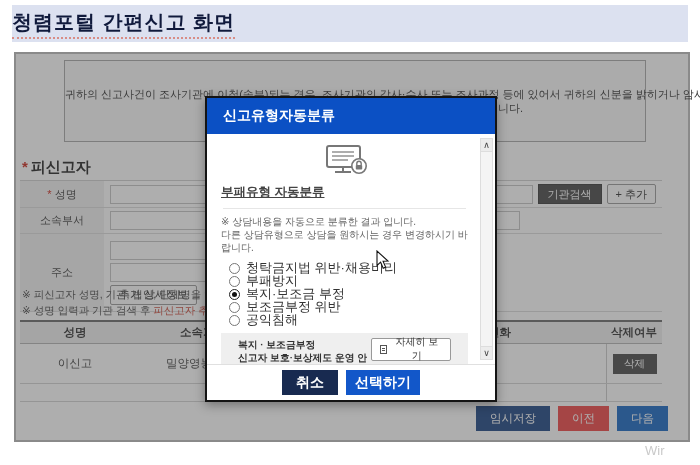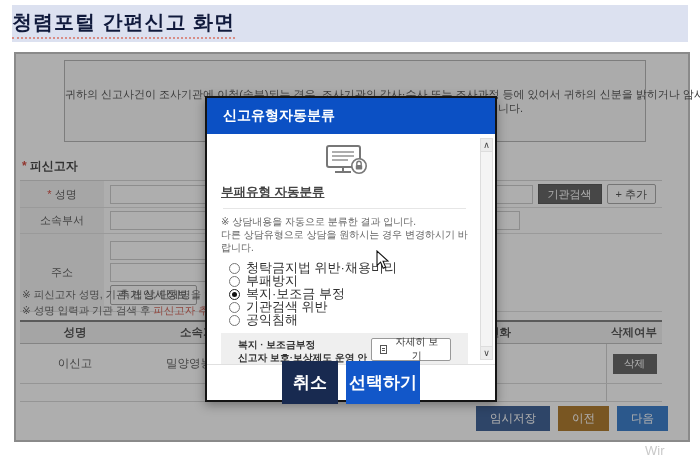--- a/index.html
+++ b/index.html
@@ -18,21 +18,21 @@
   .dim { position:absolute; inset:0; background:rgba(70,70,70,.44); z-index:5; }
 
   
   .agree { position:absolute; left:48px; top:6px; width:582px; height:82px;
     background:#fafafa; border:1px solid #a8a8a8; font-size:11px; color:#333; }
   .agree .l1 { position:absolute; top:26px; left:0; right:0; text-align:center; white-space:nowrap; }
   .agree .fragL { position:absolute; top:43px; left:139px; }
   .agree .fragR { position:absolute; top:40px; left:433px; }
 
   
-  .sec-title { position:absolute; left:6px; top:104px; font-size:12px; font-weight:bold; color:#222; }
+  .sec-title { position:absolute; left:6px; top:104px; font-size:15px; font-weight:bold; color:#222; }
   .req { color:#cc2a1e; margin-right:3px; }
 
   .form { position:absolute; left:4px; top:126px; width:642px; border-top:1px solid #cfcfcf; }
   .frow { display:flex; border-bottom:1px solid #dcdcdc; }
   .flabel { flex:0 0 84px; background:#f1f1f1; font-size:11px; color:#444;
     display:flex; align-items:center; justify-content:center; }
   .fcell { flex:1; padding:3px 6px; display:flex; align-items:center; gap:5px; }
   .frow.addr .fcell { flex-direction:column; align-items:flex-start; justify-content:center; gap:3px; }
   .tin { height:19px; border:1px solid #c4c4c4; background:#fff; font-size:11px; padding:0 4px; }
   .tin.name { flex:1; }
@@ -57,21 +57,21 @@
   .c-phone{ flex:0 0 236px; text-align:center; }
   .c-del  { flex:1; text-align:center; border-left:1px solid #c9c9c9; align-self:stretch;
     display:flex; align-items:center; justify-content:center; }
   .dt-head .c-del { border-left:none; }
   .btn-del { background:#4a4a4a; color:#fff; border:none; font-size:10.5px; height:20px; width:44px; cursor:pointer; }
 
   
   .foot { position:absolute; top:352px; right:20px; display:flex; gap:8px; }
   .fbtn { height:25px; border:none; color:#fff; font-size:11.5px; padding:0 14px; cursor:pointer; }
   .fbtn.save { background:#1b4482; }
-  .fbtn.prev { background:#a16207; }
+  .fbtn.prev { background:#ef4444; }
   .fbtn.next { background:#1766c2; }
 
   
   .modal { position:absolute; left:205px; top:96px; width:292px; height:306px;
     background:#fff; border:2px solid #141414; z-index:10; box-shadow:0 3px 10px rgba(0,0,0,.35); }
   .m-head { position:absolute; top:0; left:0; right:0; height:36px; background:#0b50c4;
     color:#fff; font-size:14px; font-weight:bold; display:flex; align-items:center; padding-left:16px; }
   .m-scroll { position:absolute; top:36px; left:0; right:15px; bottom:36px; overflow:hidden;
     padding:8px 12px 0 14px; }
   .m-bar { position:absolute; top:40px; right:2px; bottom:40px; width:13px;
@@ -96,21 +96,21 @@
   .opt span.lbl { font-size:13px; color:#333; }
   .infobox { margin-top:6px; background:#efefef; padding:5px 17px; display:flex;
     justify-content:space-between; }
   .infobox .txt { font-size:9.8px; font-weight:bold; color:#333; line-height:1.35; }
   .btn-detail { background:#fff; border:1px solid #999; border-radius:2px; height:23px;
     font-size:10px; color:#333; padding:0 8px; display:flex; align-items:center; gap:5px; cursor:pointer; }
   .doc-icon { display:inline-block; width:7px; height:9px; border:1px solid #555; position:relative; }
   .doc-icon::after { content:""; position:absolute; left:1px; top:2px; width:3px; height:1px; background:#555; box-shadow:0 2px 0 #555; }
   .m-foot { position:absolute; left:0; right:0; bottom:0; height:36px; border-top:1px solid #e0e0e0;
     display:flex; align-items:center; justify-content:center; gap:8px; background:#fff; }
-  .mbtn { height:43px; border:none; color:#fff; font-size:17px; font-weight:bold; cursor:pointer; }
+  .mbtn { height:25px; border:none; color:#fff; font-size:14px; font-weight:bold; cursor:pointer; }
   .mbtn.cancel { background:#182a50; width:56px; }
   .mbtn.select { background:#1257c9; width:74px; }
 
   .cursor { position:absolute; left:376px; top:250px; z-index:30; }
   .watermark { position:absolute; left:645px; top:443px; font-size:13px; color:#c9c9c9; z-index:2; }
 </style>
 </head>
 <body>
 
 <div class="stage">
@@ -228,21 +228,21 @@
         <div class="opt">
           <span class="radio"></span>
           <span class="lbl">부패방지</span>
         </div>
         <div class="opt checked">
           <span class="radio"></span>
           <span class="lbl">복지·보조금 부정</span>
         </div>
         <div class="opt">
           <span class="radio"></span>
-          <span class="lbl">기관검색 위반</span>
+          <span class="lbl">보조금부정 위반</span>
         </div>
         <div class="opt">
           <span class="radio"></span>
           <span class="lbl">공익침해</span>
         </div>
       </div>
 
       <div class="infobox">
         <div class="txt">
           <div>복지 · 보조금부정</div>

